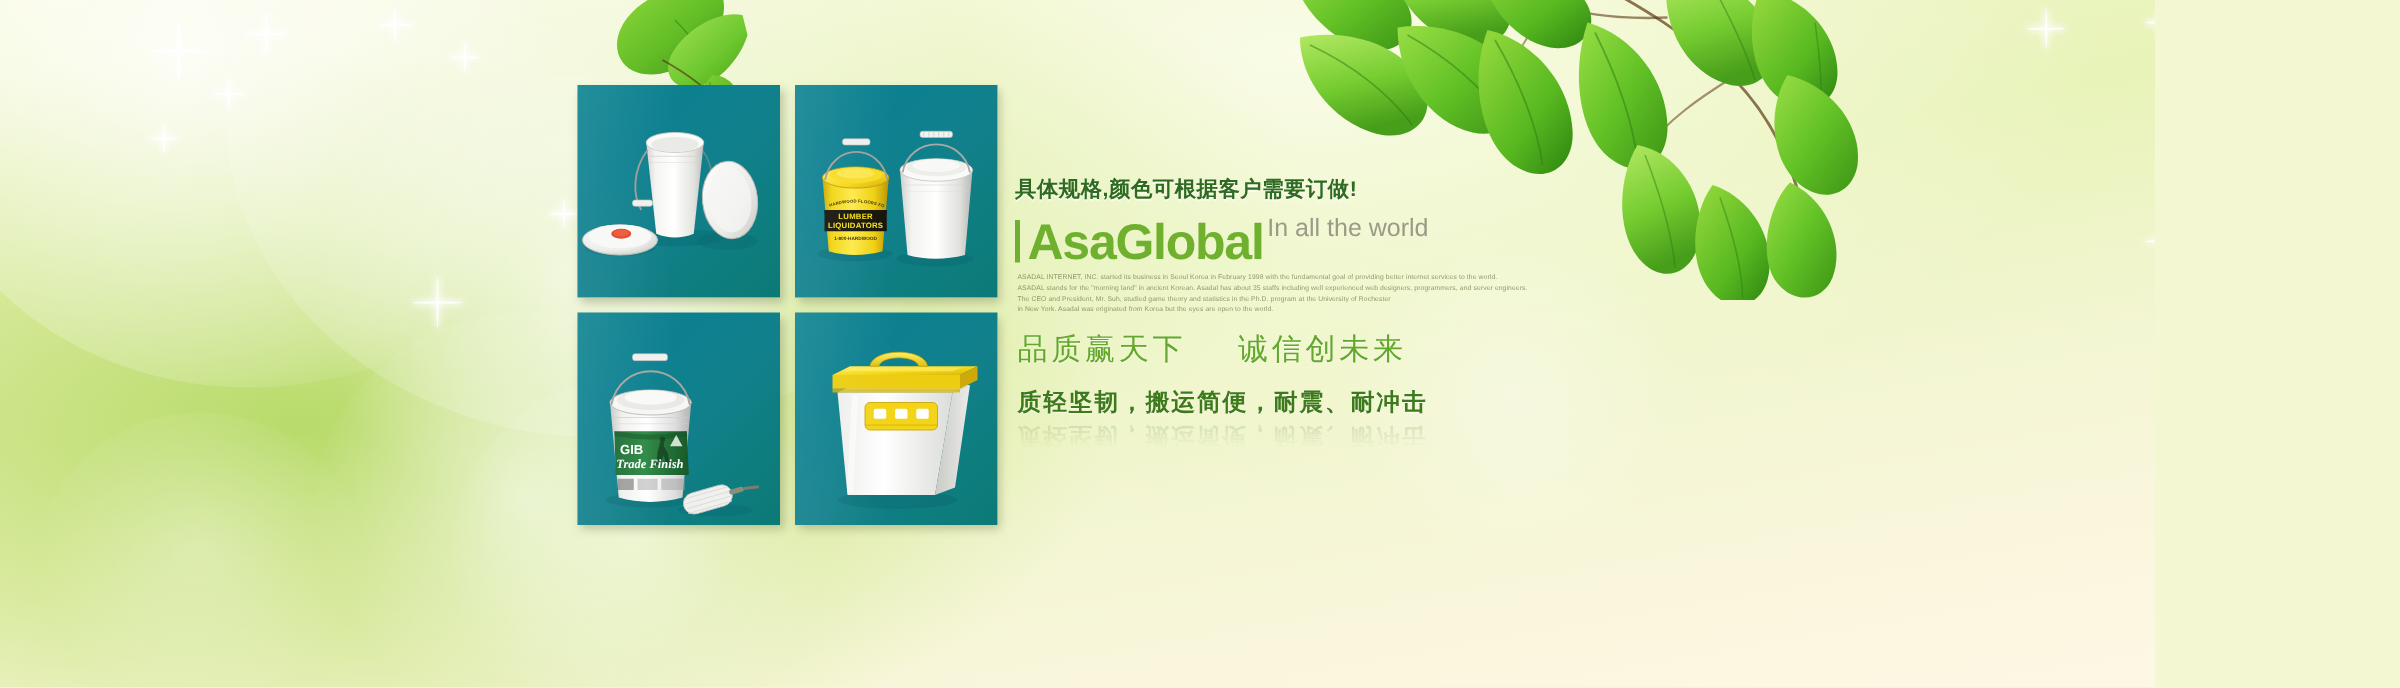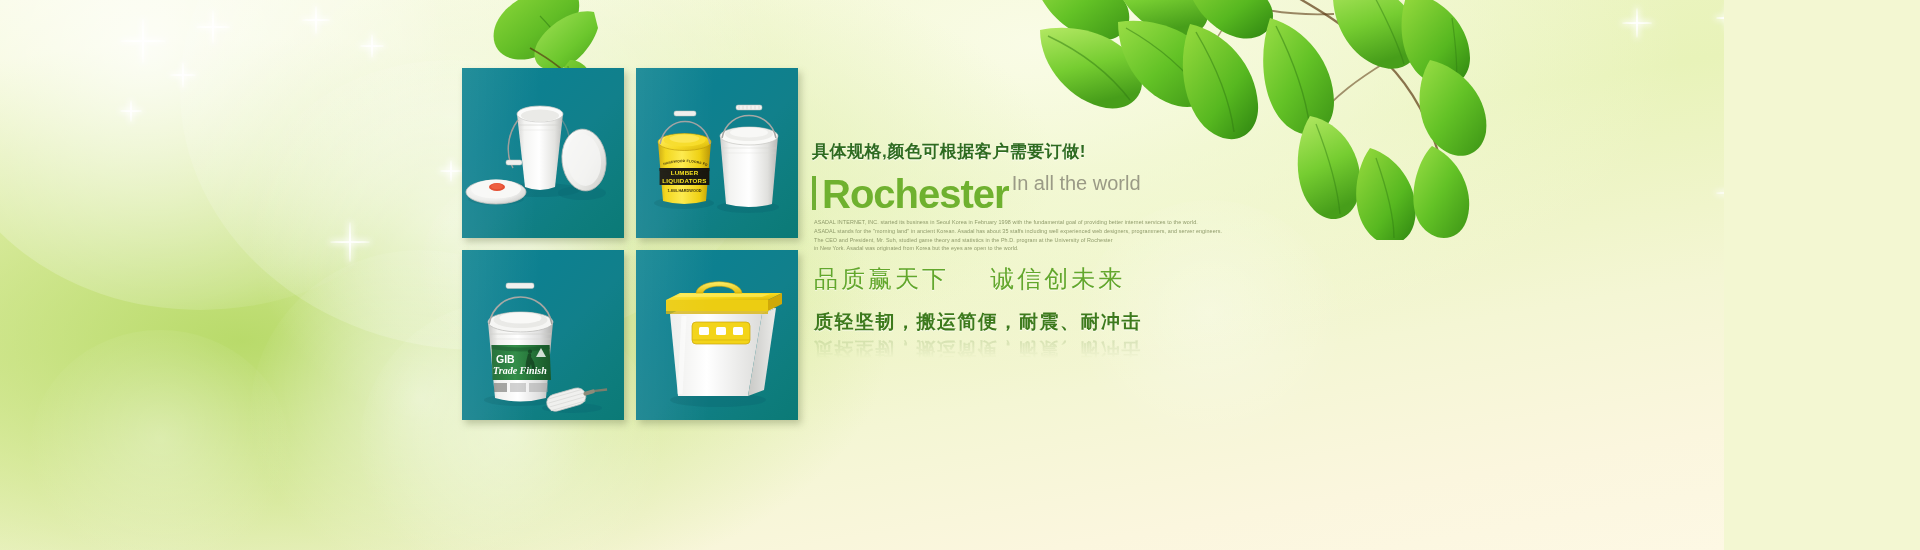--- a/index.html
+++ b/index.html
@@ -480,21 +480,21 @@
 
   </div>
 
   <div id="copy">
 
     <div id="spec-line">具体规格,颜色可根据客户需要订做!</div>
 
 
     <div id="brand-row">
       <span id="brand-bar"></span>
-      <span id="brand-name">Rochester</span>
+      <span id="brand-name">AsaGlobal</span>
       <span id="brand-tagline">In all the world</span>
     </div>
 
     <div id="fineprint">
       <p>ASADAL INTERNET, INC. started its business in Seoul Korea in February 1998 with the fundamental goal of providing better internet services to the world.</p>
       <p>ASADAL stands for the "morning land" in ancient Korean. Asadal has about 35 staffs including well experienced web designers, programmers, and server engineers.</p>
       <p>The CEO and President, Mr. Suh, studied game theory and statistics in the Ph.D. program at the University of Rochester</p>
       <p>in New York. Asadal was originated from Korea but the eyes are open to the world.</p>
     </div>
 

